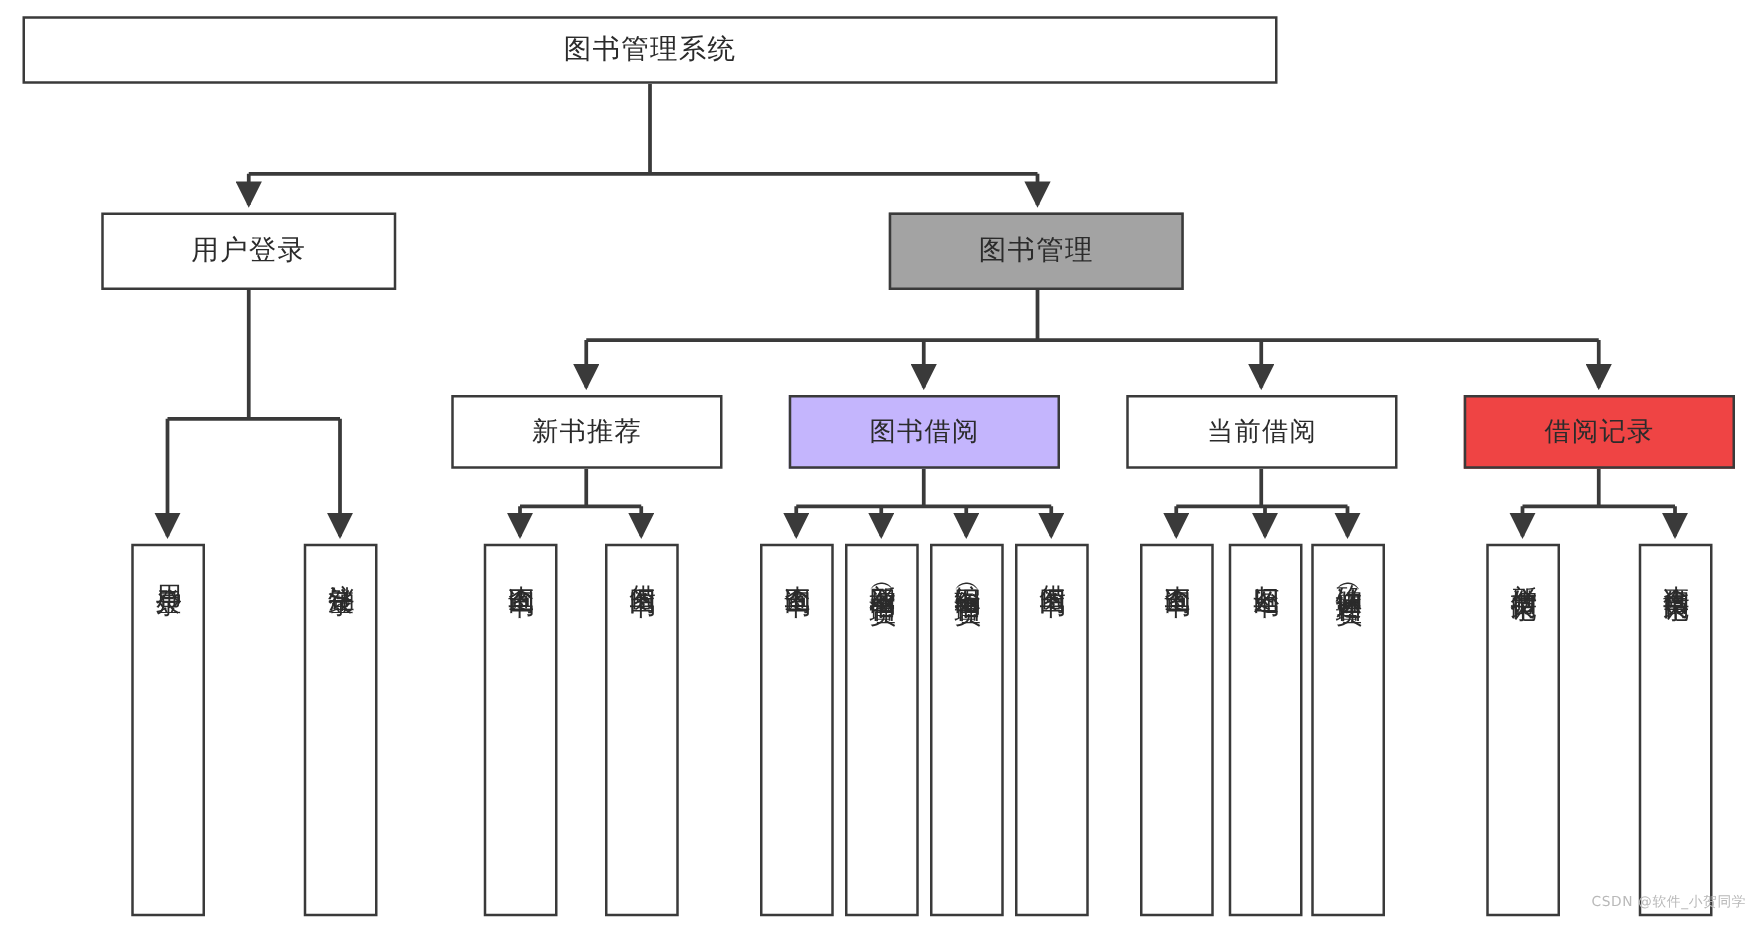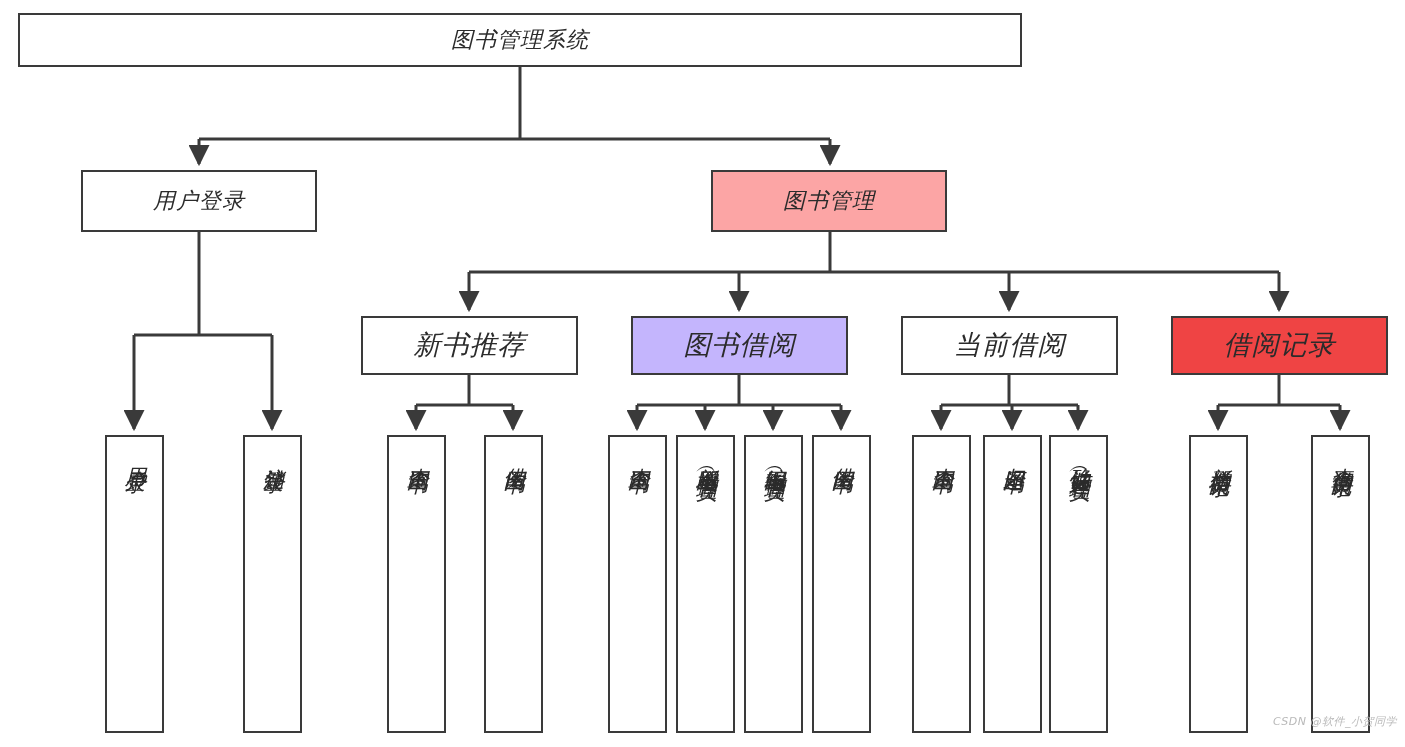--- a/index.html
+++ b/index.html
@@ -9,42 +9,41 @@
   }
   body {
     font-family: "DejaVu Sans", "Liberation Sans", sans-serif;
   }
   #diagram-root {
     position: relative;
     width: 1405px;
     height: 734px;
     background: #ffffff;
     overflow: hidden;
-    font-style: italic;
   }
   svg.edges {
     position: absolute;
     left: 0;
     top: 0;
     width: 1405px;
     height: 747px;
     pointer-events: none;
   }
   .node {
     position: absolute;
     box-sizing: border-box;
     border: 2px solid #3a3a3a;
     background: #ffffff;
     display: flex;
     align-items: center;
     justify-content: center;
     color: #2b2b2b;
   }
   .node-label {
-    font-size: 27px;
+    font-size: 21px;
     line-height: 1.22;
     letter-spacing: 1px;
     white-space: nowrap;
   }
   .node.leaf {
     align-items: flex-start;
     padding-top: 14px;
   }
   .node.leaf .node-label {
     writing-mode: vertical-rl;
@@ -124,21 +123,21 @@
     </g>
   </svg>
 
   <div class="node root" id="node-root" style="left: 18px; top: 13px; width: 1004px; height: 54px; border-color: rgb(58, 58, 58); background: rgb(255, 255, 255); color: rgb(43, 43, 43);">
     <span class="node-label">图书管理系统</span>
   </div>
 
   <div class="node level2" id="node-l2-0" style="left: 81px; top: 170px; width: 236px; height: 62px; border-color: rgb(58, 58, 58); background: rgb(255, 255, 255); color: rgb(43, 43, 43);">
     <span class="node-label">用户登录</span>
   </div>
-  <div class="node level2" id="node-l2-1" style="left: 711px; top: 170px; width: 236px; height: 62px; border-color: rgb(58, 58, 58); background: #fca5a5; color: rgb(43, 43, 43);">
+  <div class="node level2" id="node-l2-1" style="left: 711px; top: 170px; width: 236px; height: 62px; border-color: rgb(58, 58, 58); background: #a3a3a3; color: rgb(43, 43, 43);">
     <span class="node-label">图书管理</span>
   </div>
 
   <div class="node level3" id="node-l3-0" style="left: 361px; top: 316px; width: 217px; height: 59px; border-color: rgb(58, 58, 58); background: rgb(255, 255, 255); color: rgb(43, 43, 43);">
     <span class="node-label">新书推荐</span>
   </div>
   <div class="node level3" id="node-l3-1" style="left: 631px; top: 316px; width: 217px; height: 59px; border-color: rgb(58, 58, 58); background: #c4b5fd; color: rgb(43, 43, 43);">
     <span class="node-label">图书借阅</span>
   </div>
   <div class="node level3" id="node-l3-2" style="left: 901px; top: 316px; width: 217px; height: 59px; border-color: rgb(58, 58, 58); background: rgb(255, 255, 255); color: rgb(43, 43, 43);">

